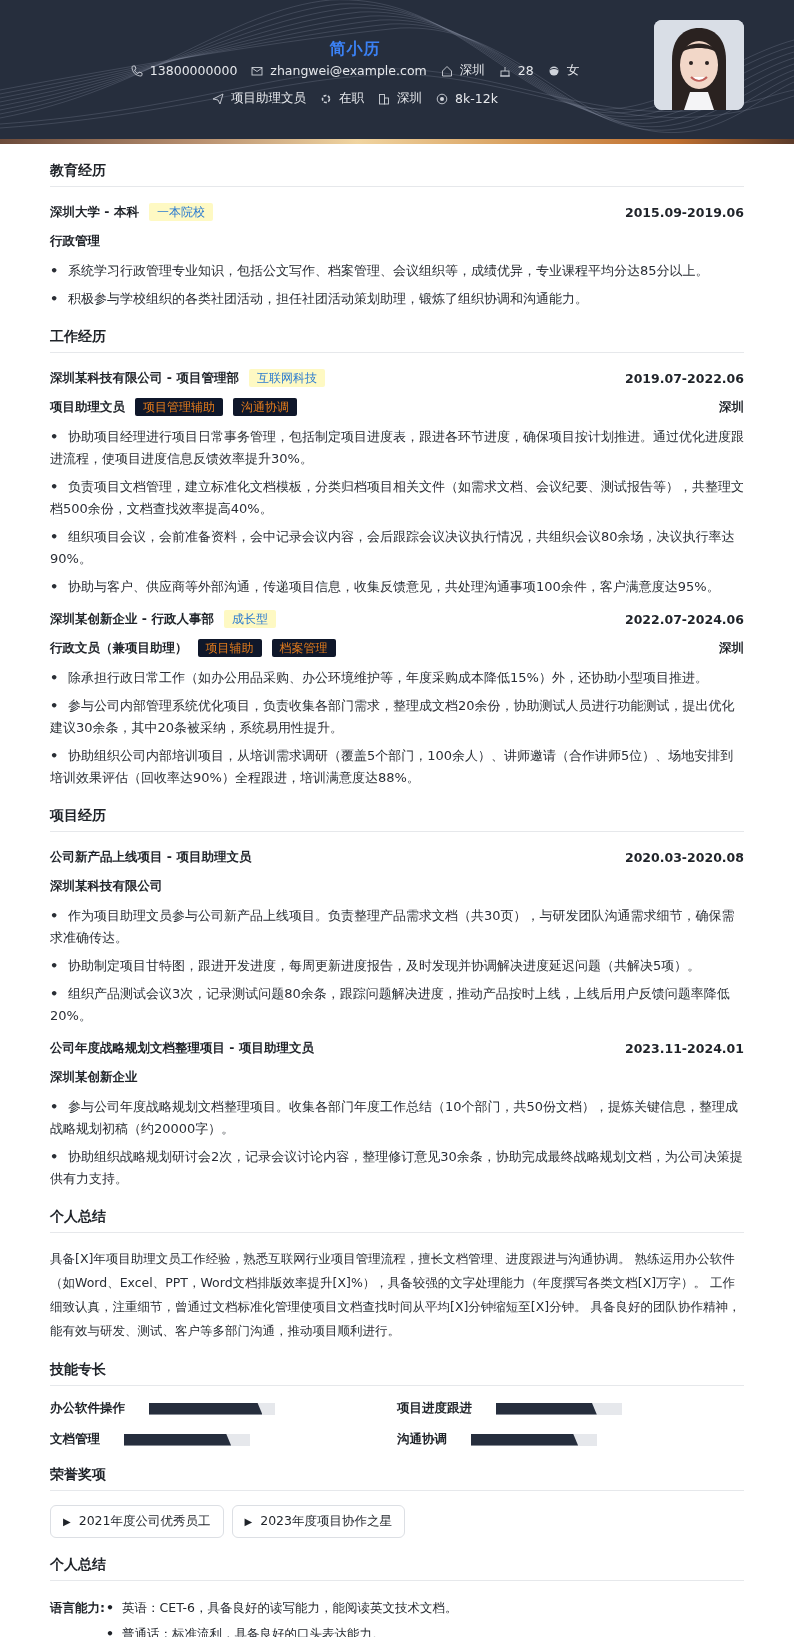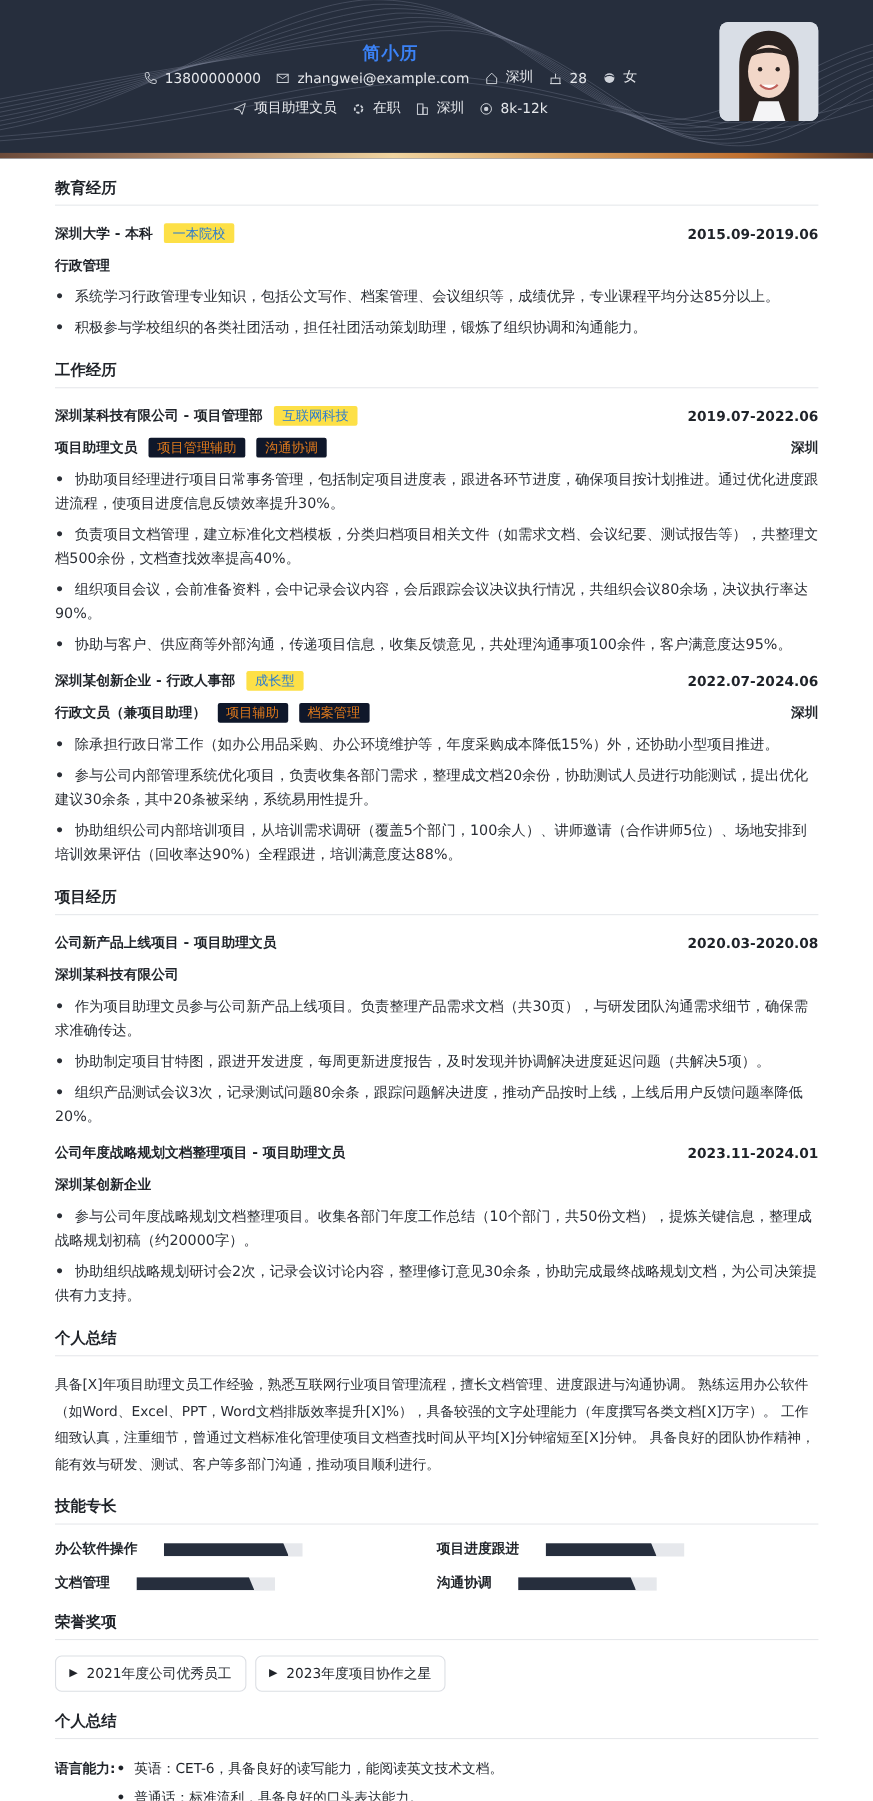--- a/index.html
+++ b/index.html
@@ -40,21 +40,21 @@
   }
   .row-head { display: flex; justify-content: space-between; align-items: center; height: 22px; }
   .row-head .left { display: flex; align-items: center; gap: 10px; font-size: 12.5px; font-weight: bold; }
   .row-head .right { font-size: 12.5px; font-weight: bold; }
   .row-sub { display: flex; justify-content: space-between; align-items: center; height: 22px; margin-top: 7px; }
   .row-sub .left { display: flex; align-items: center; gap: 10px; font-size: 12.5px; font-weight: bold; }
   .row-sub .right { font-size: 12.5px; font-weight: bold; }
   .tag {
     font-size: 12px; font-weight: normal; padding: 1px 8px; border-radius: 2px; line-height: 16px;
   }
-  .tag.blue { background: #fde047; color: #2b7bd0; }
+  .tag.blue { background: #fef9c3; color: #2b7bd0; }
   .tag.orange { background: #0f172a; color: #e07a1c; }
   ul.bullets { list-style: none; margin-top: 8px; }
   ul.bullets li {
     font-size: 13px; line-height: 22px; color: #2a2e35; padding-left: 0; margin-bottom: 6px;
     text-indent: 0;
   }
   ul.bullets li .dot { display: inline-block; width: 18px; font-weight: bold; }
   .entry { margin-bottom: 10px; }
   .entry + .entry { margin-top: 8px; }
   .summary { font-size: 12.5px; line-height: 24px; color: #2a2e35; }

